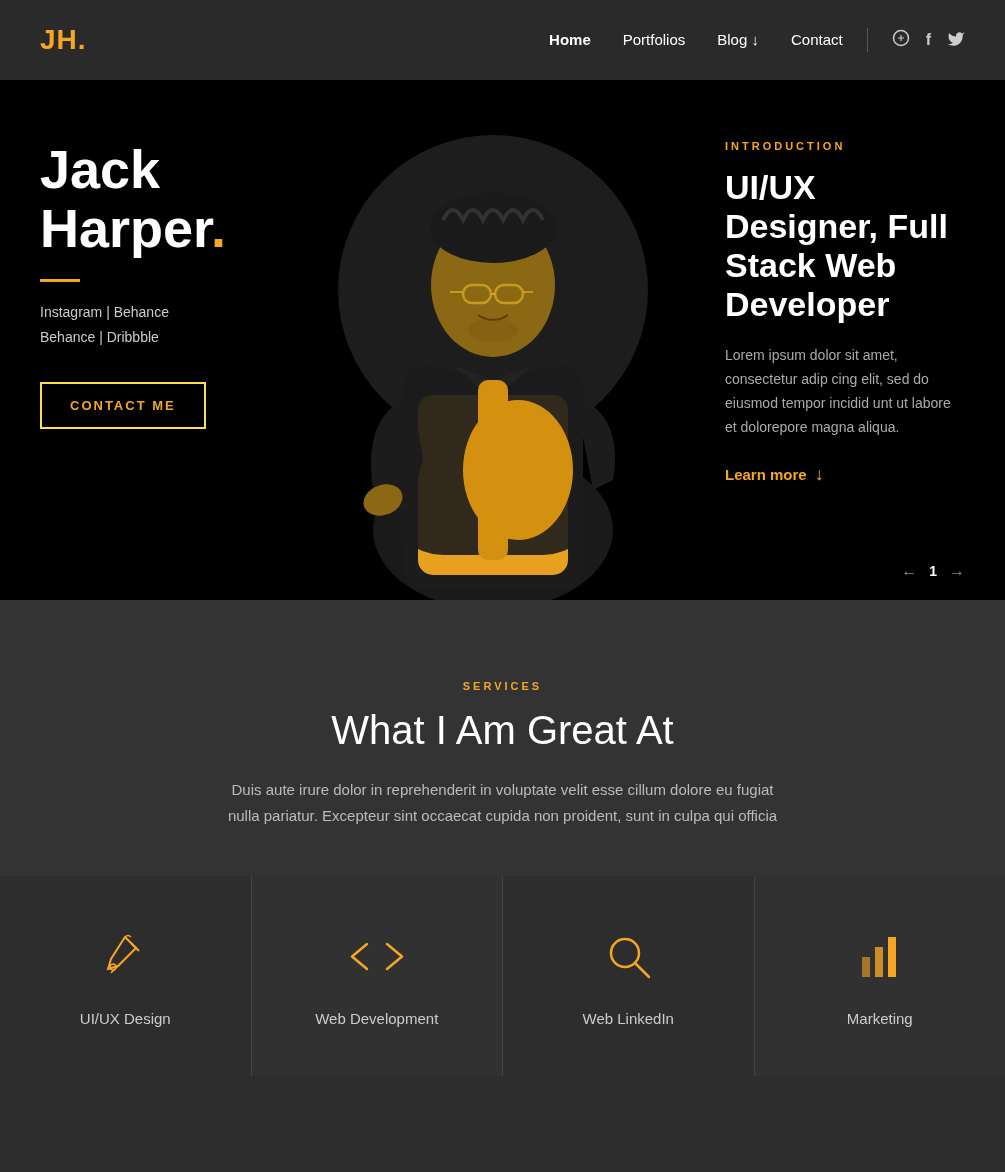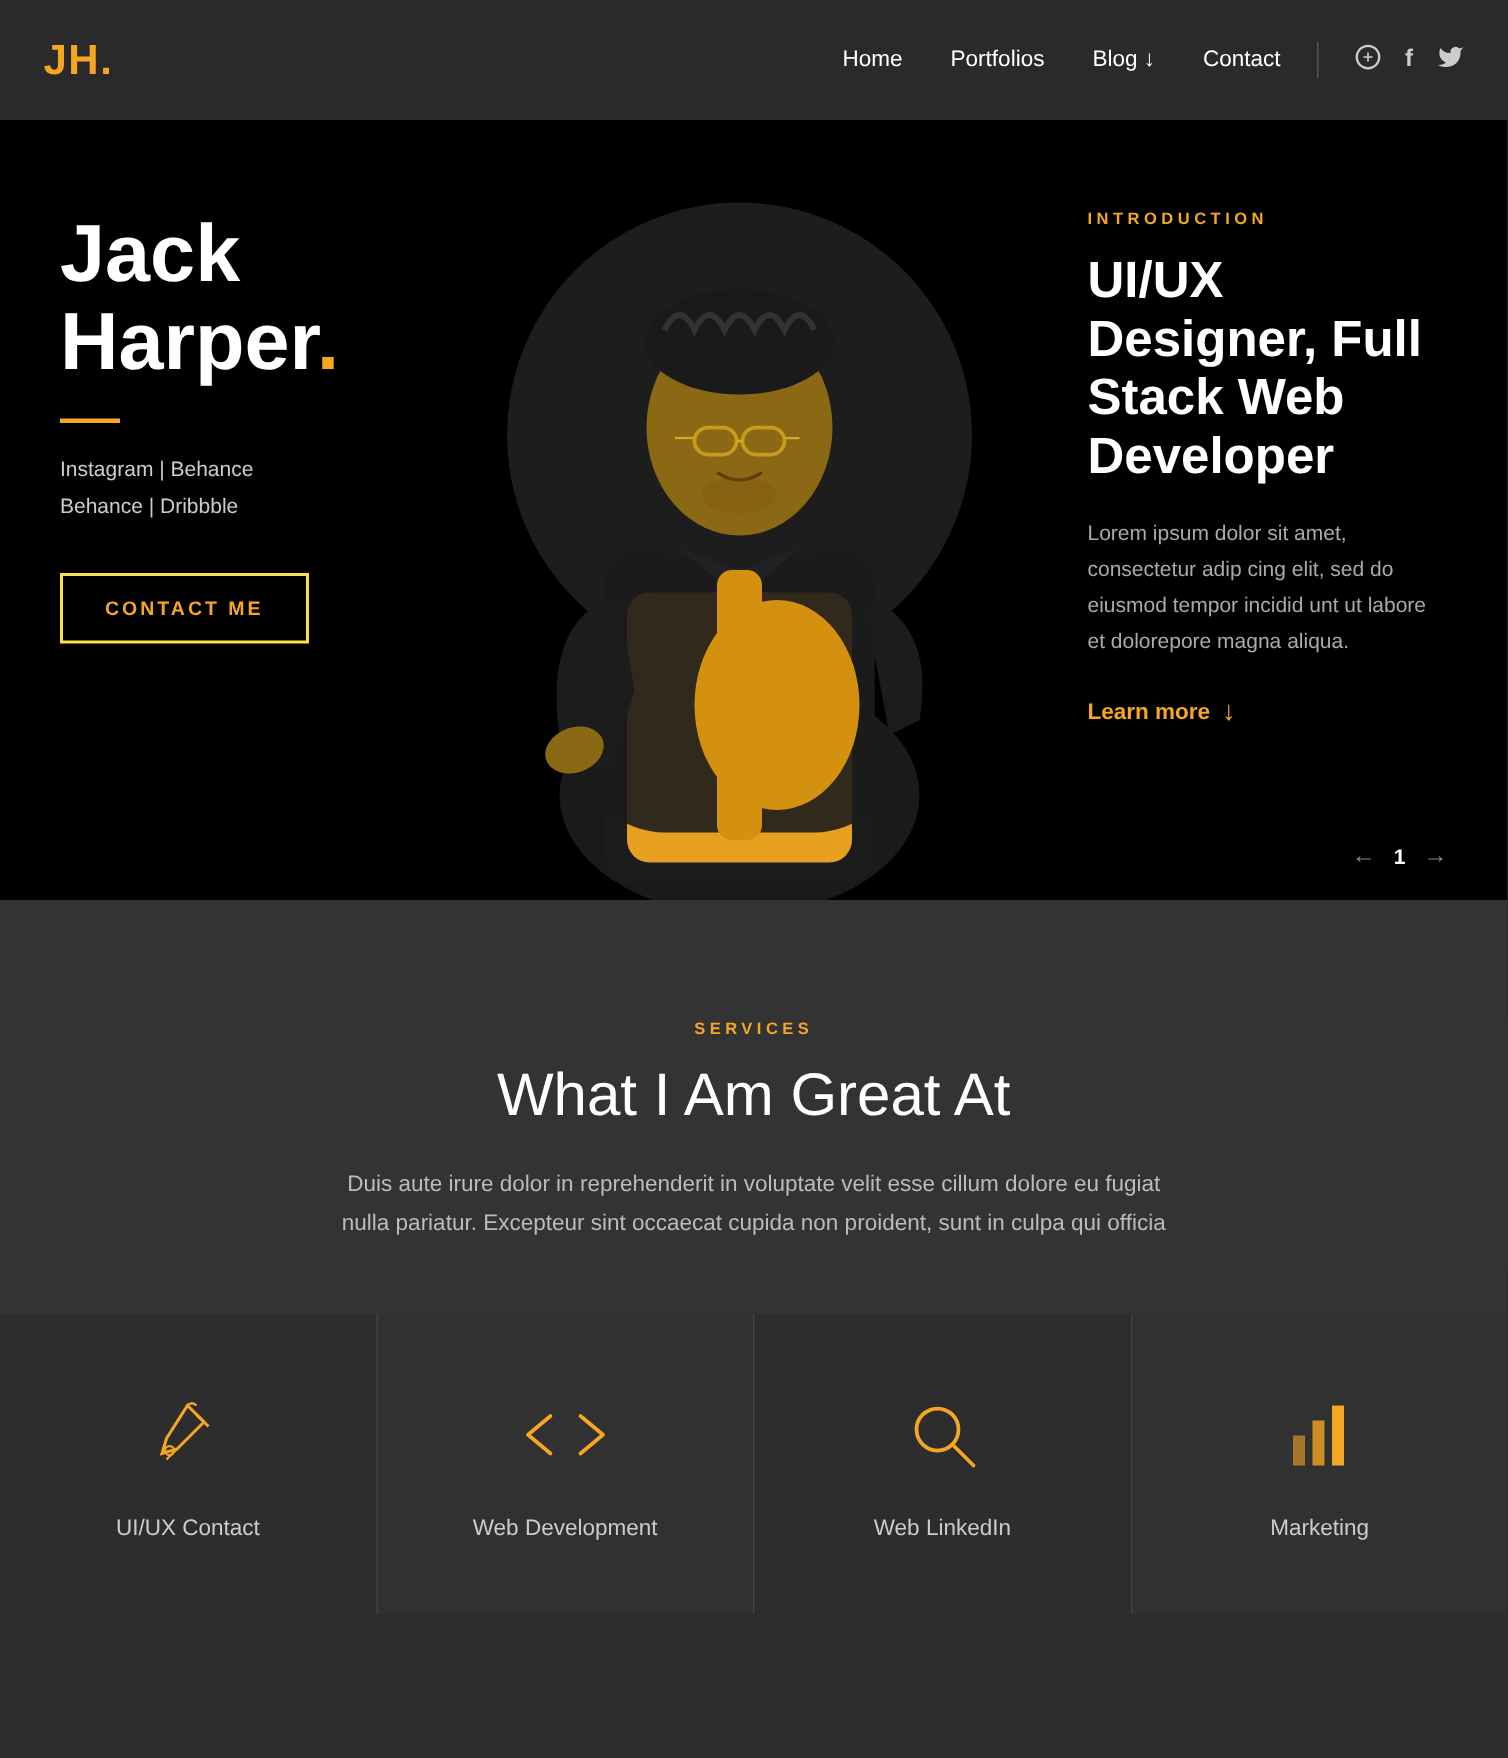--- a/index.html
+++ b/index.html
@@ -4,21 +4,21 @@
   <style>
     * { margin: 0; padding: 0; box-sizing: border-box; }
     body { font-family: 'Segoe UI', Arial, sans-serif; background: #2d2d2d; color: #fff; width: 1005px; }
 
     
     .navbar {
       background: #2a2a2a;
       display: flex;
       align-items: center;
       justify-content: space-between;
-      padding: 0 29px;
+      padding: 0 40px;
       height: 80px;
     }
     .logo {
       font-size: 28px;
       font-weight: 900;
       color: #fff;
       letter-spacing: 1px;
     }
     .logo span { color: #f5a623; }
     .nav-right {
@@ -31,21 +31,21 @@
       align-items: center;
       gap: 32px;
       list-style: none;
     }
     .nav-links li a {
       color: #fff;
       text-decoration: none;
       font-size: 15px;
       font-weight: 500;
     }
-    .nav-links li a.active { font-weight: 400; }
+    .nav-links li a.active { font-weight: 700; }
     .nav-divider {
       width: 1px;
       height: 24px;
       background: #555;
       margin: 0 24px;
     }
     .nav-icons {
       display: flex;
       gap: 16px;
       align-items: center;
@@ -336,21 +336,21 @@
     <div class="service-card">
       <div class="service-icon">
         <svg width="55" height="55" viewBox="0 0 55 55" fill="none" xmlns="http://www.w3.org/2000/svg">
           <path d="M27 8 L38 19 L20 37 L10 40 L13 30 Z" stroke="#f5a623" stroke-width="2" fill="none"></path>
           <path d="M33 14 L41 22" stroke="#f5a623" stroke-width="2"></path>
           <circle cx="15" cy="38" r="3" stroke="#f5a623" stroke-width="1.5" fill="none"></circle>
           <path d="M27 8 Q30 5 33 8" stroke="#f5a623" stroke-width="1.5" fill="none"></path>
           <path d="M20 37 L13 44" stroke="#f5a623" stroke-width="1.5"></path>
         </svg>
       </div>
-      <div class="service-name">UI/UX Contact</div>
+      <div class="service-name">UI/UX Design</div>
     </div>
 
     <div class="service-card">
       <div class="service-icon">
         <svg width="60" height="55" viewBox="0 0 60 55" fill="none" xmlns="http://www.w3.org/2000/svg">
           <path d="M20 15 L5 27.5 L20 40" stroke="#f5a623" stroke-width="2.5" fill="none" stroke-linecap="round" stroke-linejoin="round"></path>
           <path d="M40 15 L55 27.5 L40 40" stroke="#f5a623" stroke-width="2.5" fill="none" stroke-linecap="round" stroke-linejoin="round"></path>
         </svg>
       </div>
       <div class="service-name">Web Development</div>

